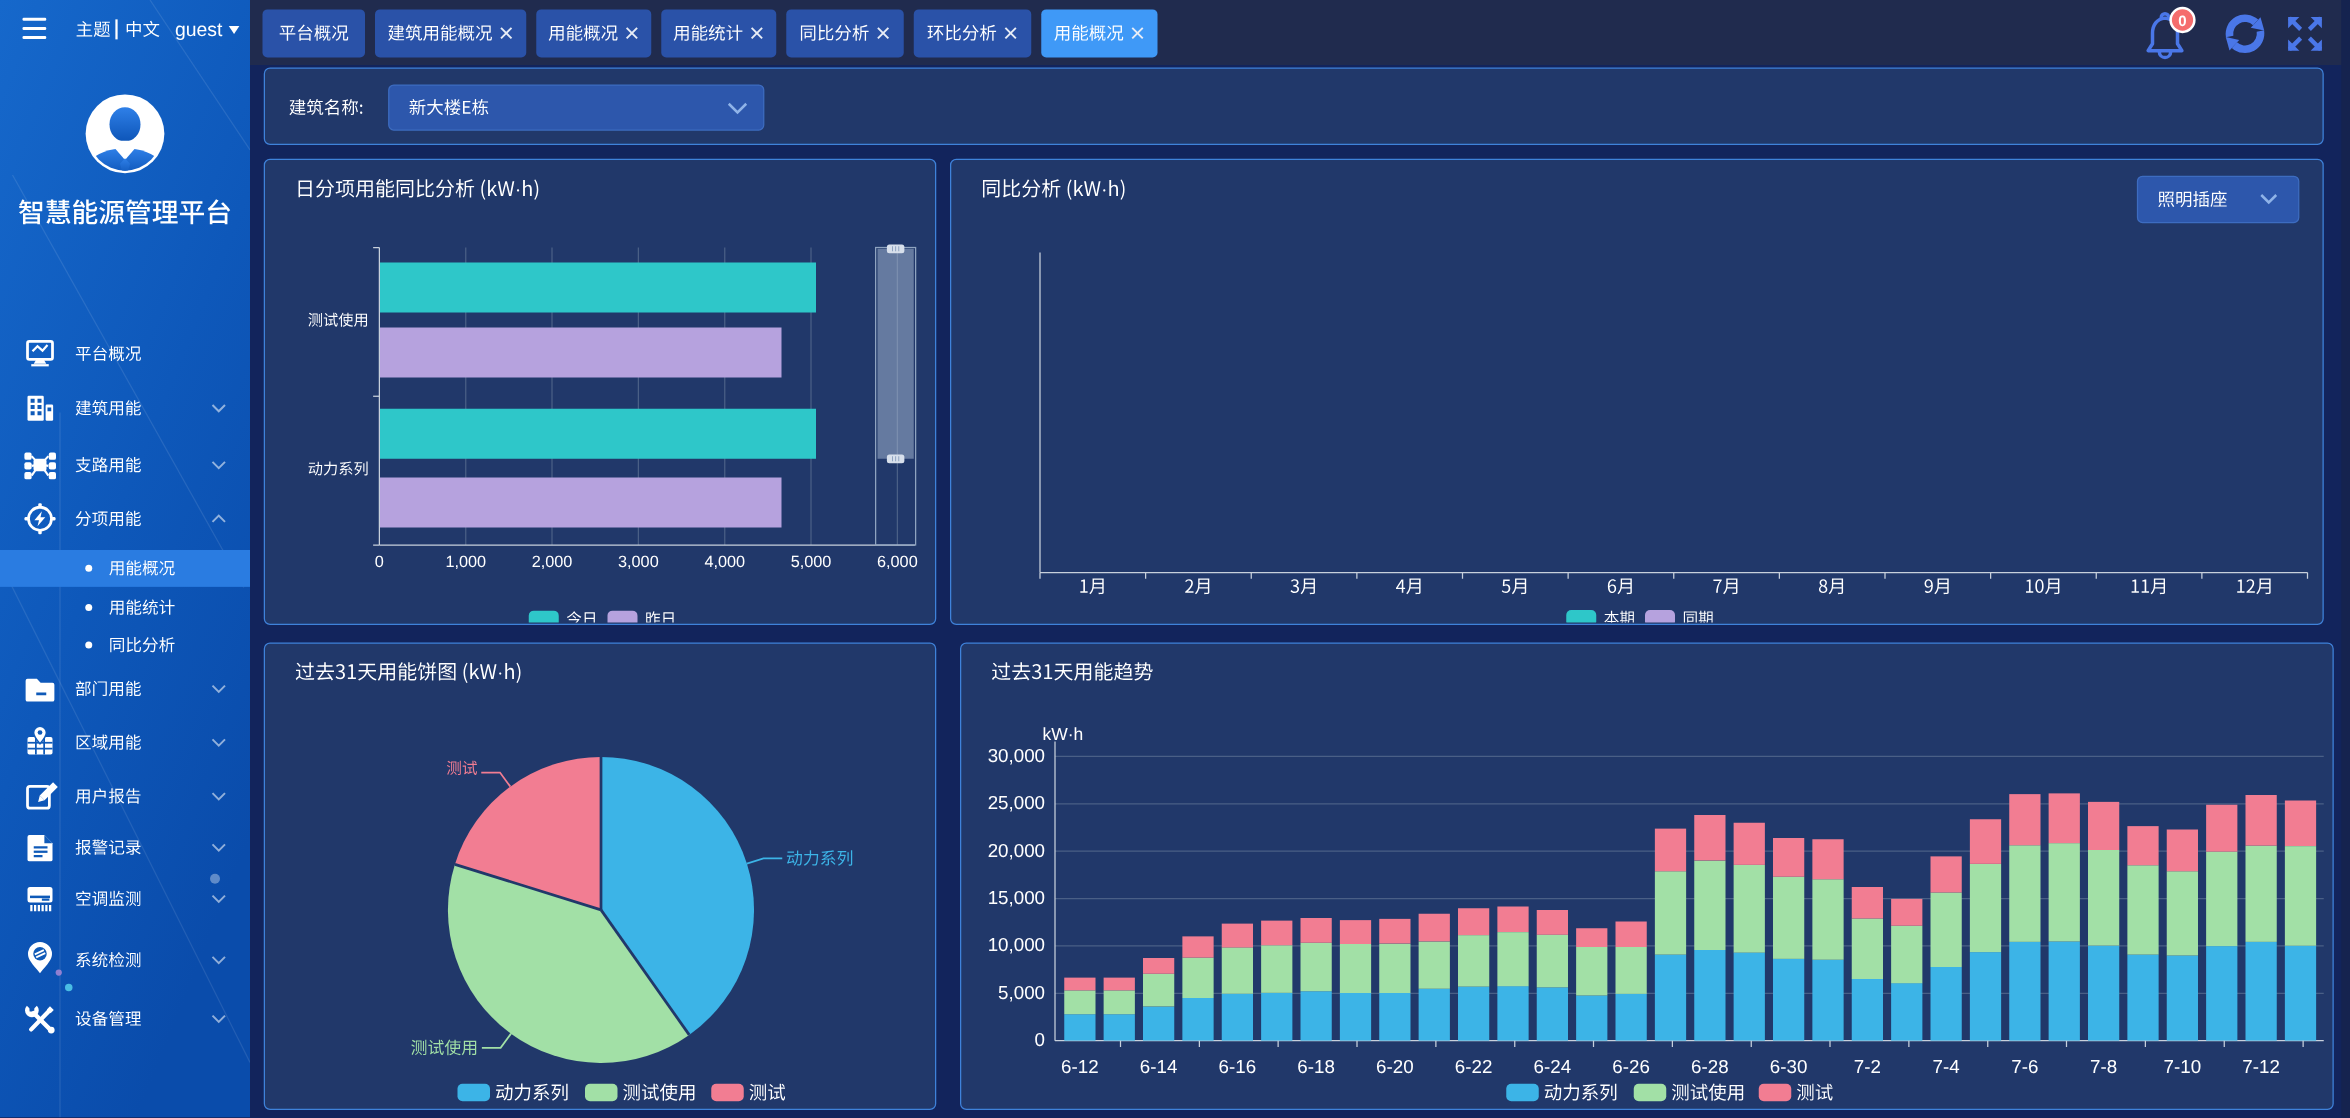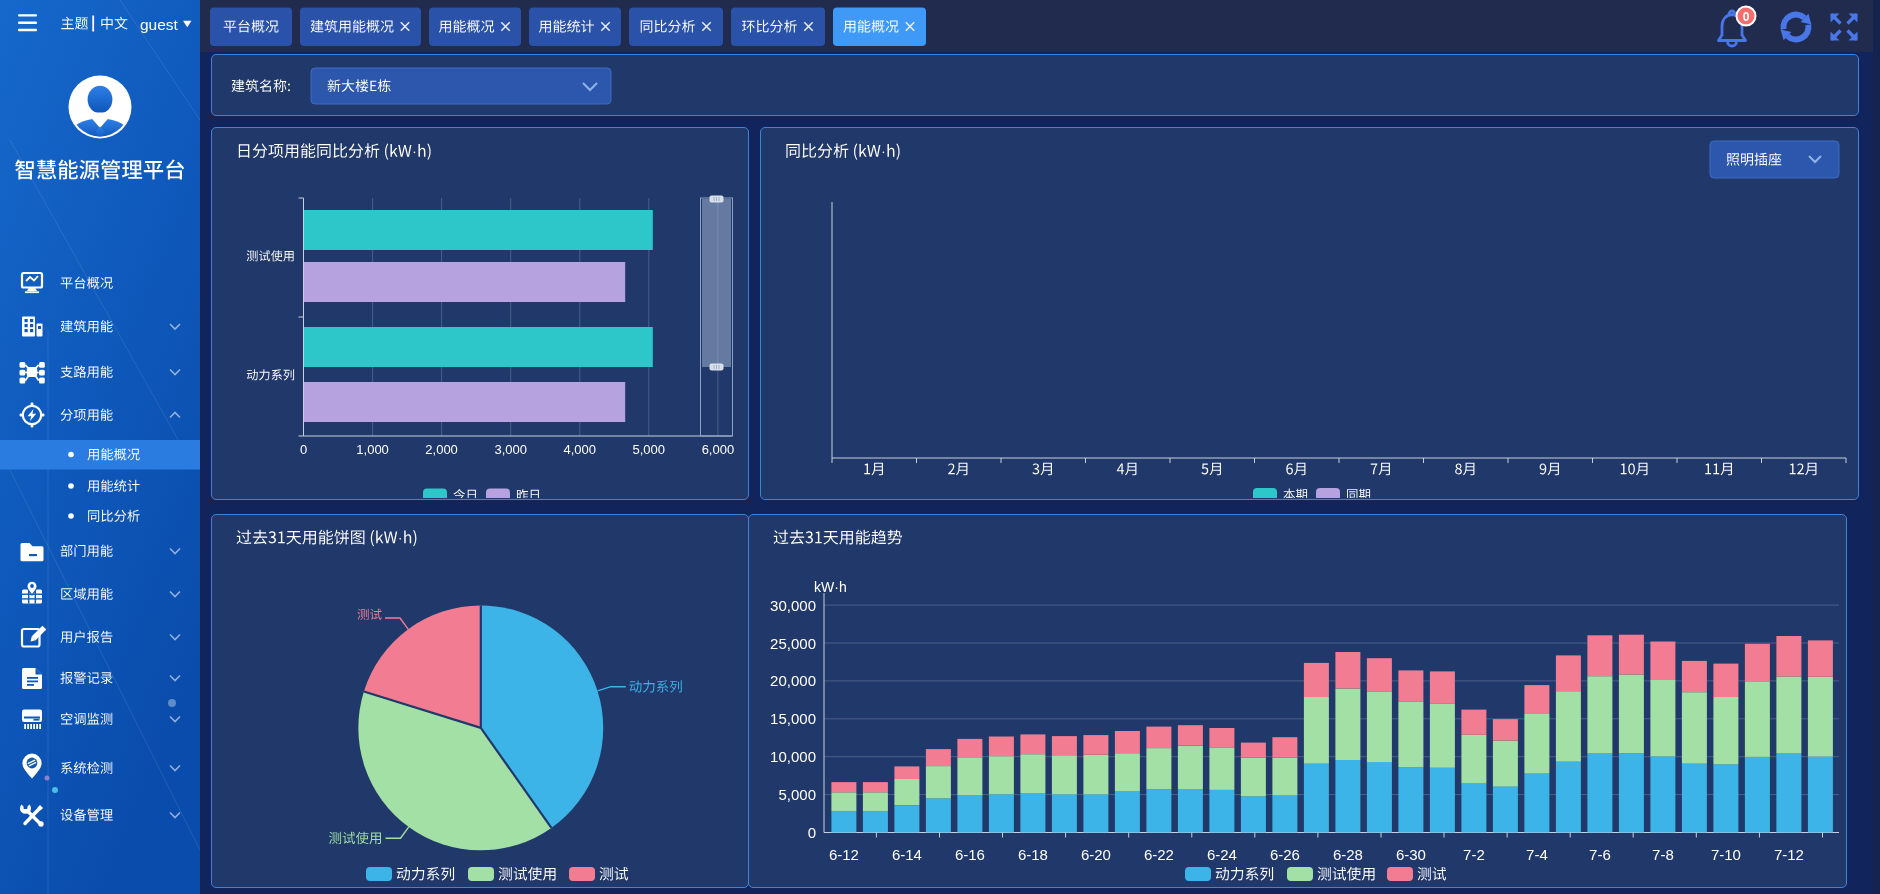--- a/index.html
+++ b/index.html
@@ -599,21 +599,21 @@
         <path transform="translate(2000)" d="M599 -836V-729H321V-660H599V-562H350V-285H594C587 -230 572 -178 540 -131C487 -168 444 -213 413 -265L350 -244C387 -180 436 -126 495 -81C449 -39 381 -4 284 21C300 37 321 66 330 83C434 52 506 10 557 -39C658 22 784 62 927 82C937 60 956 31 972 14C828 -2 702 -37 601 -92C641 -151 659 -216 667 -285H929V-562H672V-660H962V-729H672V-836ZM420 -499H599V-394L598 -349H420ZM672 -499H857V-349H671L672 -394ZM278 -842C219 -690 122 -542 21 -446C34 -428 55 -389 63 -372C101 -410 138 -454 173 -503V84H245V-612C284 -679 320 -749 348 -820Z"></path>
         <path transform="translate(3000)" d="M153 -770V-407C153 -266 143 -89 32 36C49 45 79 70 90 85C167 0 201 -115 216 -227H467V71H543V-227H813V-22C813 -4 806 2 786 3C767 4 699 5 629 2C639 22 651 55 655 74C749 75 807 74 841 62C875 50 887 27 887 -22V-770ZM227 -698H467V-537H227ZM813 -698V-537H543V-698ZM227 -466H467V-298H223C226 -336 227 -373 227 -407ZM813 -466V-298H543V-466Z"></path>
       </g>
       <rect x="357" y="352" width="26" height="14" fill="#f27d92" rx="4"></rect>
       <g transform="translate(387,364.3) scale(0.014800)" fill="#fff">
         <path transform="translate(0)" d="M486 -92C537 -42 596 28 624 73L673 39C644 -4 584 -72 533 -121ZM312 -782V-154H371V-724H588V-157H649V-782ZM867 -827V-7C867 8 861 13 847 13C833 14 786 14 733 13C742 31 752 60 755 76C825 77 868 75 894 64C919 53 929 34 929 -7V-827ZM730 -750V-151H790V-750ZM446 -653V-299C446 -178 426 -53 259 32C270 41 289 66 296 78C476 -13 504 -164 504 -298V-653ZM81 -776C137 -745 209 -697 243 -665L289 -726C253 -756 180 -800 126 -829ZM38 -506C93 -475 166 -430 202 -400L247 -460C209 -489 135 -532 81 -560ZM58 27 126 67C168 -25 218 -148 254 -253L194 -292C154 -180 98 -50 58 27Z"></path>
         <path transform="translate(1000)" d="M120 -775C171 -731 235 -667 265 -626L317 -678C287 -718 222 -778 170 -821ZM777 -796C819 -752 865 -691 885 -651L940 -688C918 -727 871 -785 829 -828ZM50 -526V-454H189V-94C189 -51 159 -22 141 -11C154 4 172 36 179 54C194 36 221 18 392 -97C385 -112 376 -141 371 -161L260 -89V-526ZM671 -835 677 -632H346V-560H680C698 -183 745 74 869 77C907 77 947 35 967 -134C953 -140 921 -160 907 -175C901 -77 889 -21 871 -21C809 -24 770 -251 754 -560H959V-632H751C749 -697 747 -765 747 -835ZM360 -61 381 10C465 -15 574 -47 679 -78L669 -145L552 -112V-344H646V-414H378V-344H483V-93Z"></path>
       </g>
     </svg>
   </div>
-<div class="panel" style="left:748px;top:514px;width:1099px;height:374px">
+<div class="panel" style="left:768px;top:514px;width:1099px;height:374px">
     <svg width="1096" height="371" viewBox="0 0 1096 371">
       <g transform="translate(24,28.2) scale(0.016000)" fill="#fff">
         <path transform="translate(0)" d="M79 -774C135 -722 199 -649 227 -602L290 -646C259 -693 193 -763 137 -813ZM381 -477C432 -415 493 -327 521 -275L584 -313C555 -365 492 -449 441 -510ZM262 -465H50V-395H188V-133C143 -117 91 -72 37 -14L89 57C140 -12 189 -71 222 -71C245 -71 277 -37 319 -11C389 33 473 43 597 43C693 43 870 38 941 34C942 11 955 -27 964 -47C867 -37 716 -28 599 -28C487 -28 402 -36 336 -76C302 -96 281 -116 262 -128ZM720 -837V-660H332V-589H720V-192C720 -174 713 -169 693 -168C673 -167 603 -167 530 -170C541 -148 553 -115 557 -93C651 -93 712 -94 747 -107C783 -119 796 -141 796 -192V-589H935V-660H796V-837Z"></path>
         <path transform="translate(1000)" d="M145 46C184 30 240 27 785 -16C805 15 822 44 834 70L906 31C860 -57 763 -190 672 -289L605 -257C651 -206 699 -144 741 -84L245 -48C320 -131 397 -235 463 -344H951V-419H539V-608H877V-683H539V-841H460V-683H130V-608H460V-419H53V-344H370C306 -231 221 -123 194 -93C164 -57 141 -34 119 -29C129 -8 141 30 145 46Z"></path>
         <path transform="translate(2000)" d="M263 13C394 13 499 -65 499 -196C499 -297 430 -361 344 -382V-387C422 -414 474 -474 474 -563C474 -679 384 -746 260 -746C176 -746 111 -709 56 -659L105 -601C147 -643 198 -672 257 -672C334 -672 381 -626 381 -556C381 -477 330 -416 178 -416V-346C348 -346 406 -288 406 -199C406 -115 345 -63 257 -63C174 -63 119 -103 76 -147L29 -88C77 -35 149 13 263 13Z"></path>
         <path transform="translate(2555)" d="M88 0H490V-76H343V-733H273C233 -710 186 -693 121 -681V-623H252V-76H88Z"></path>
         <path transform="translate(3110)" d="M66 -455V-379H434C398 -238 300 -90 42 15C58 30 81 60 91 78C346 -27 455 -175 501 -323C582 -127 715 11 915 77C926 56 949 26 966 10C763 -49 625 -189 555 -379H937V-455H528C532 -494 533 -532 533 -568V-687H894V-763H102V-687H454V-568C454 -532 453 -494 448 -455Z"></path>
         <path transform="translate(4110)" d="M153 -770V-407C153 -266 143 -89 32 36C49 45 79 70 90 85C167 0 201 -115 216 -227H467V71H543V-227H813V-22C813 -4 806 2 786 3C767 4 699 5 629 2C639 22 651 55 655 74C749 75 807 74 841 62C875 50 887 27 887 -22V-770ZM227 -698H467V-537H227ZM813 -698V-537H543V-698ZM227 -466H467V-298H223C226 -336 227 -373 227 -407ZM813 -466V-298H543V-466Z"></path>
         <path transform="translate(5110)" d="M383 -420V-334H170V-420ZM100 -484V79H170V-125H383V-8C383 5 380 9 367 9C352 10 310 10 263 8C273 28 284 57 288 77C351 77 394 76 422 65C449 53 457 32 457 -7V-484ZM170 -275H383V-184H170ZM858 -765C801 -735 711 -699 625 -670V-838H551V-506C551 -424 576 -401 672 -401C692 -401 822 -401 844 -401C923 -401 946 -434 954 -556C933 -561 903 -572 888 -585C883 -486 876 -469 837 -469C809 -469 699 -469 678 -469C633 -469 625 -475 625 -507V-609C722 -637 829 -673 908 -709ZM870 -319C812 -282 716 -243 625 -213V-373H551V-35C551 49 577 71 674 71C695 71 827 71 849 71C933 71 954 35 963 -99C943 -104 913 -116 896 -128C892 -15 884 4 843 4C814 4 703 4 681 4C634 4 625 -2 625 -34V-151C726 -179 841 -218 919 -263ZM84 -553C105 -562 140 -567 414 -586C423 -567 431 -549 437 -533L502 -563C481 -623 425 -713 373 -780L312 -756C337 -722 362 -682 384 -643L164 -631C207 -684 252 -751 287 -818L209 -842C177 -764 122 -685 105 -664C88 -643 73 -628 58 -625C67 -605 80 -569 84 -553Z"></path>
         <path transform="translate(6110)" d="M614 -683H783C762 -639 736 -586 711 -540H522C559 -585 589 -634 614 -683ZM527 -367V-302H827V-191H491V-123H901V-540H790C821 -603 853 -674 878 -733L829 -749L817 -745H642C652 -768 660 -792 668 -814L596 -825C570 -741 519 -635 441 -554C458 -545 483 -526 496 -511L514 -531V-472H827V-367ZM108 -381C105 -209 95 -59 31 36C48 46 77 70 88 81C124 23 146 -50 159 -134C246 21 390 49 603 49H939C943 28 957 -6 969 -24C911 -22 650 -22 603 -22C493 -22 402 -29 329 -61V-250H464V-316H329V-451H467V-522H311V-637H445V-705H311V-840H240V-705H86V-637H240V-522H52V-451H258V-105C222 -137 193 -180 171 -238C175 -282 177 -329 178 -377Z"></path>

